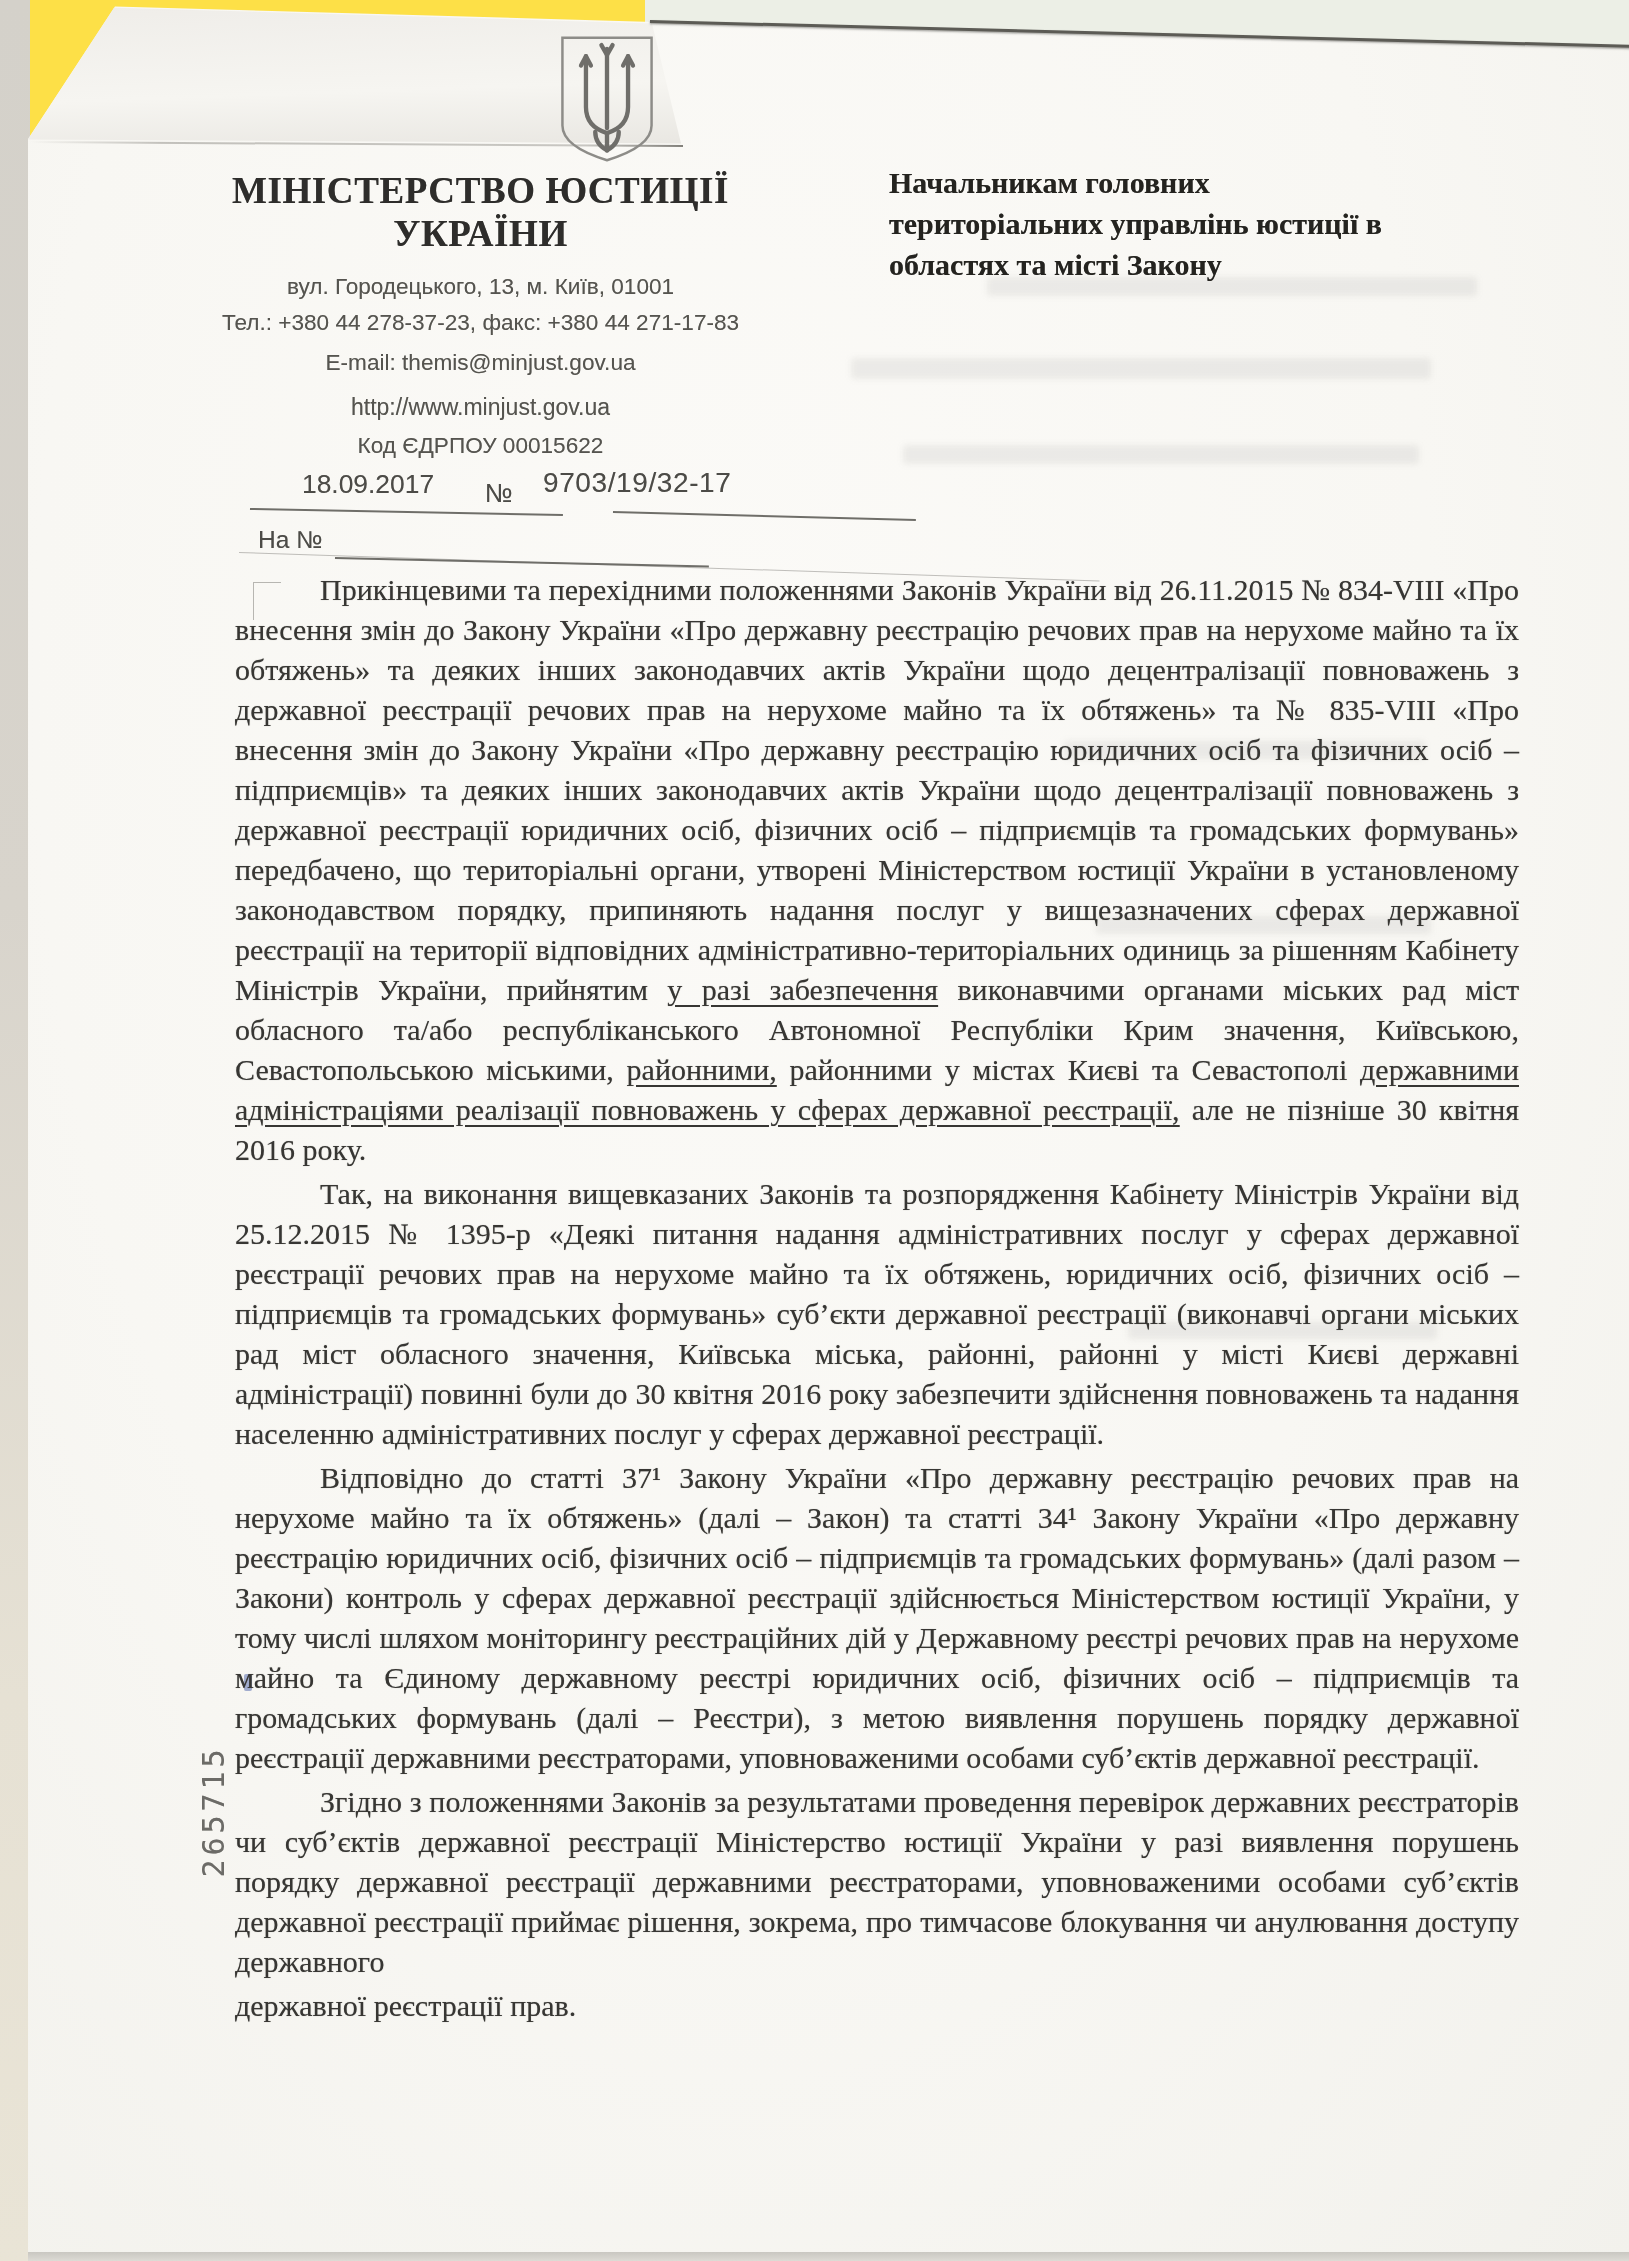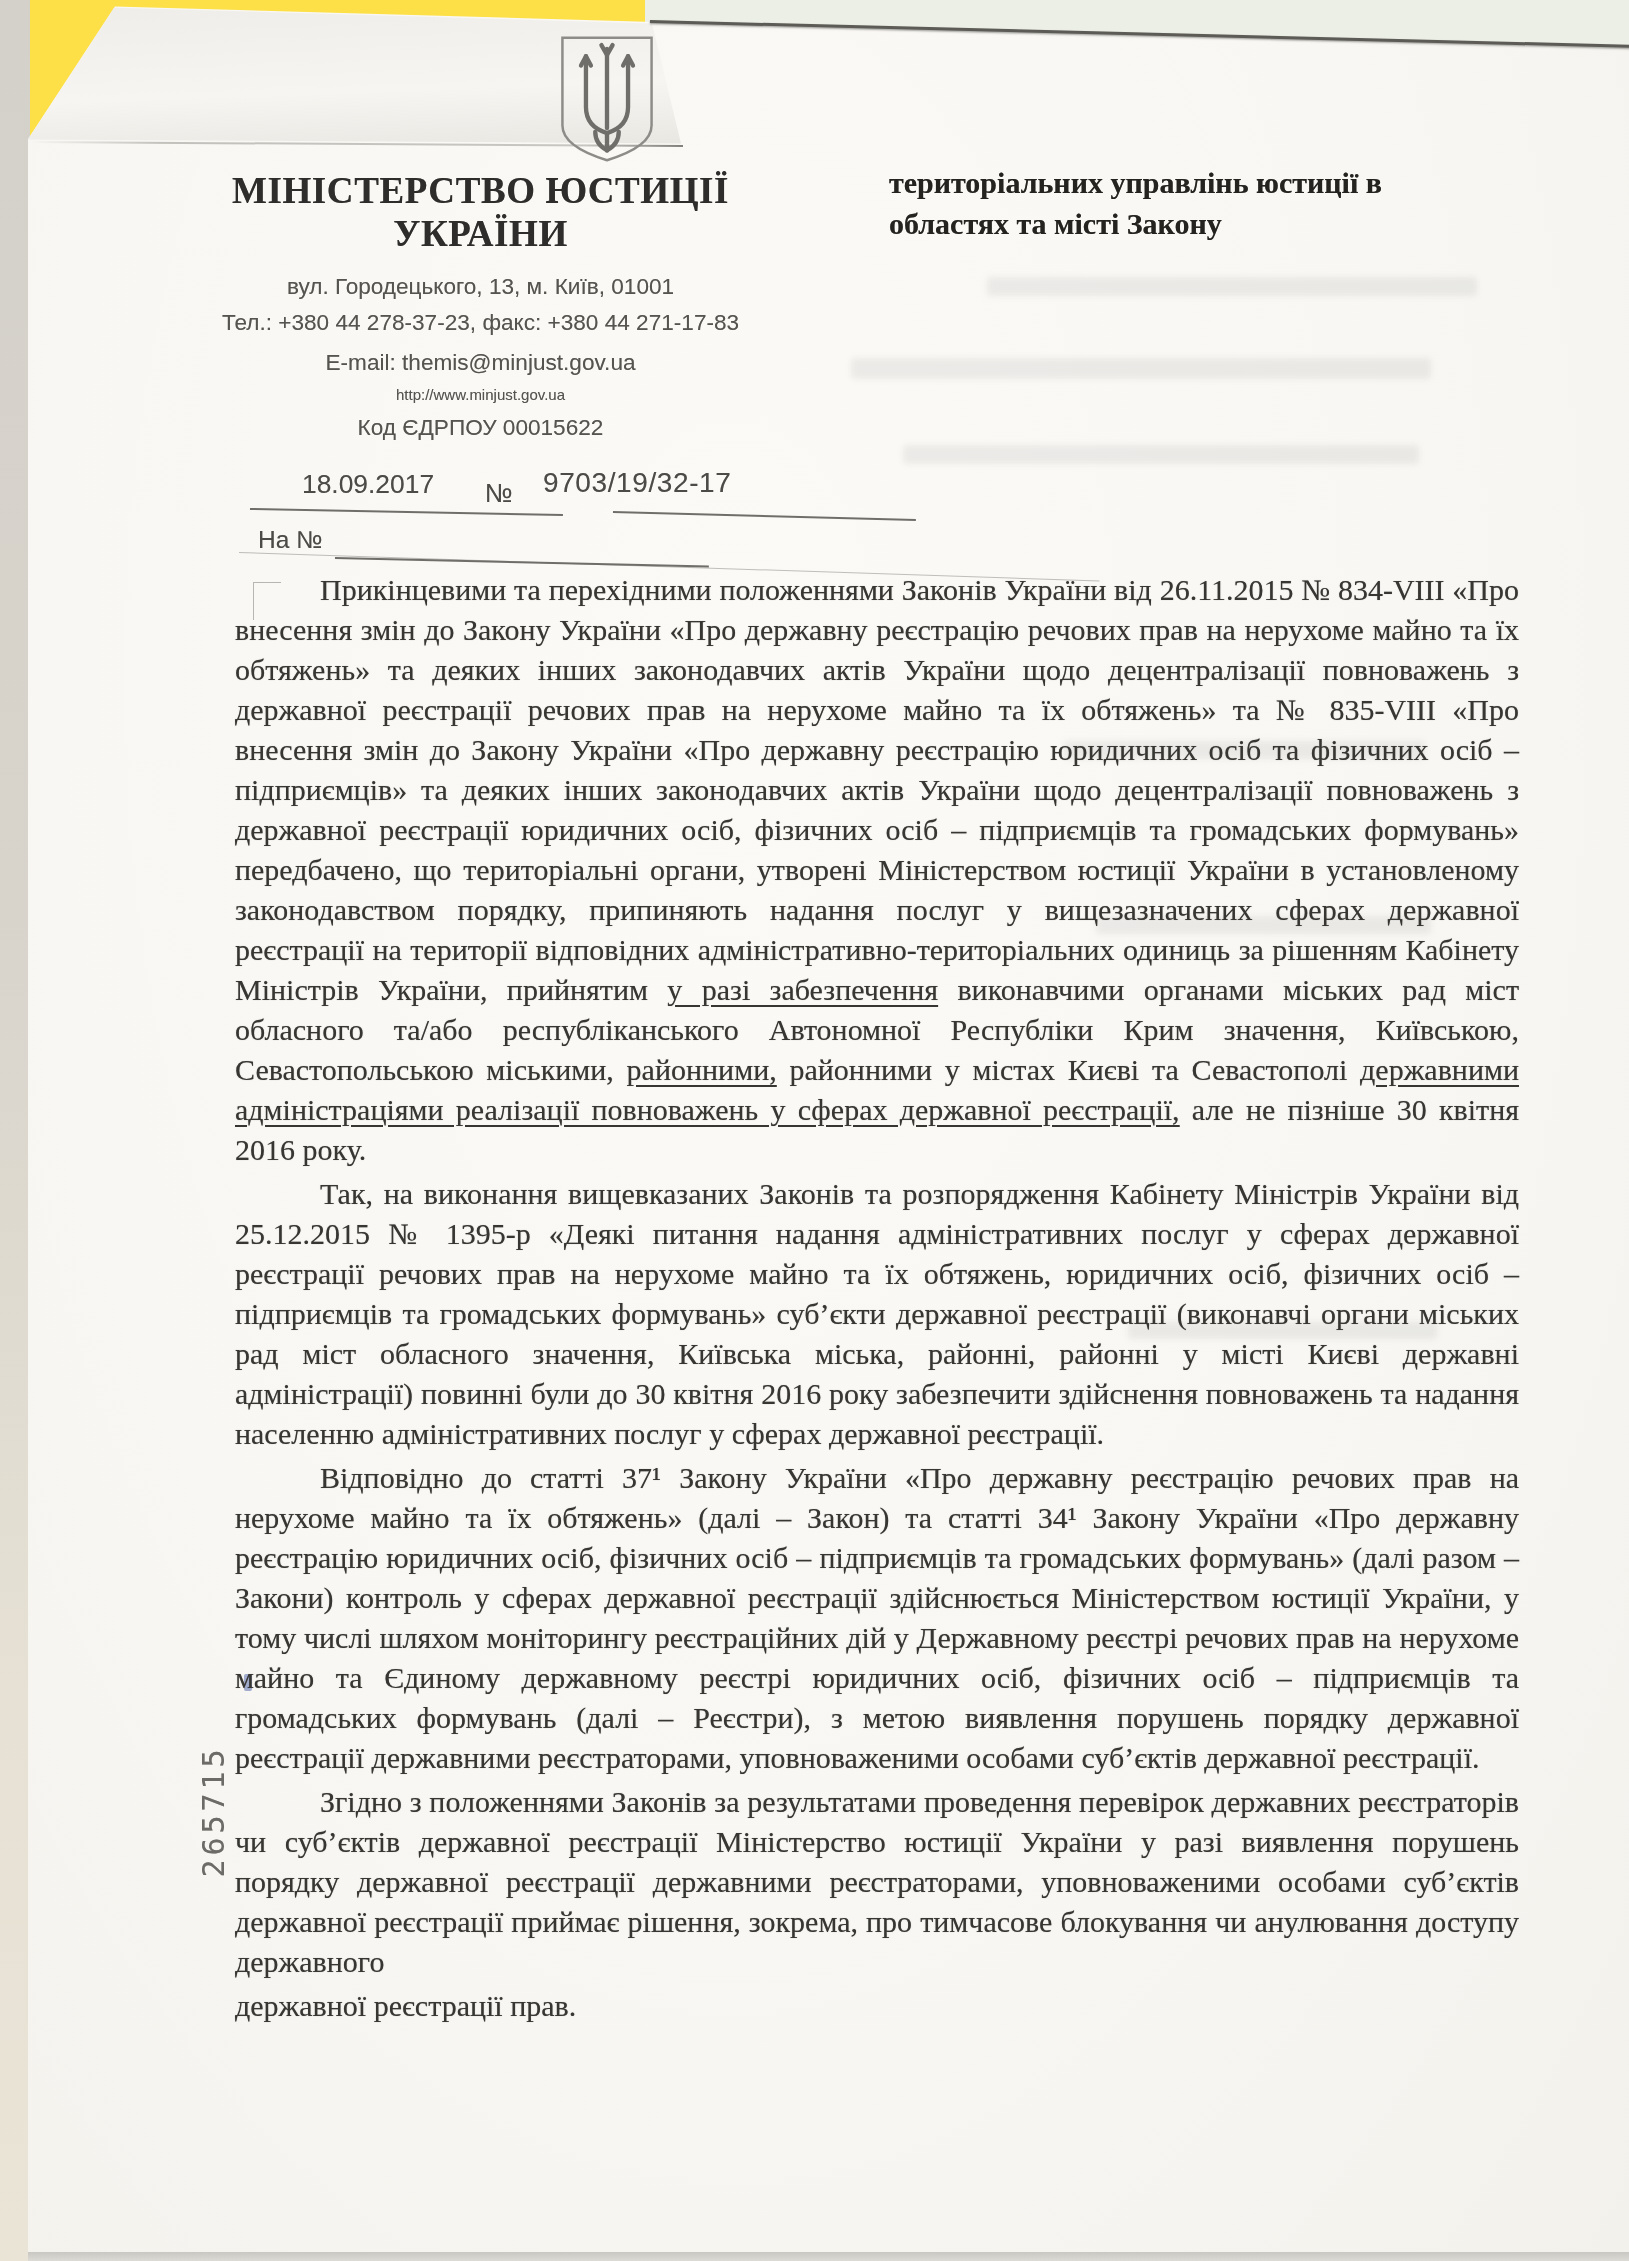--- a/index.html
+++ b/index.html
@@ -64,21 +64,21 @@
     font-size:37px;line-height:43px;letter-spacing:0.6px;
     text-shadow:0 0 0.6px rgba(45,45,43,.55);
   }
   .contact{
     font-family:"Liberation Sans",sans-serif;color:#55544f;
     text-shadow:0 0 0.6px rgba(85,84,79,.4);
   }
   .addr{font-size:22.6px;margin-top:19.3px;}
   .tel{font-size:22.6px;margin-top:10px;margin-left:-74px;width:683px;}
   .eml{font-size:22.6px;margin-top:13.5px;}
-  .web{font-size:15px;margin-top:10px;}
+  .web{font-size:23px;margin-top:18px;}
   .kod{font-size:22.6px;margin-top:12.3px;}
   .recipient{
     position:absolute;left:889px;top:162px;width:567px;
     font-family:"Liberation Serif",serif;font-weight:bold;
     font-size:30px;line-height:41px;color:#24231f;
     text-shadow:0 0 0.6px rgba(36,35,31,.5);
   }
   
   .ref{font-family:"Liberation Sans",sans-serif;color:#4c4b47;text-shadow:0 0 0.6px rgba(76,75,71,.4);}
   .ref-date{position:absolute;left:302px;top:469px;font-size:26.4px;}
@@ -164,20 +164,21 @@
     <div class="org-title">МІНІСТЕРСТВО ЮСТИЦІЇ</div>
     <div class="org-title">УКРАЇНИ</div>
     <div class="contact addr">вул. Городецького, 13, м. Київ, 01001</div>
     <div class="contact tel">Тел.: +380 44 278-37-23, факс: +380 44 271-17-83</div>
     <div class="contact eml">E-mail: themis@minjust.gov.ua</div>
     <div class="contact web">http://www.minjust.gov.ua</div>
     <div class="contact kod">Код ЄДРПОУ 00015622</div>
   </div>
 
   <div class="recipient">
+    <div>Начальникам головних</div>
     <div>територіальних управлінь юстиції в</div>
     <div>областях та місті Закону</div>
   </div>
 
   <div class="ref ref-date">18.09.2017</div>
   <div class="ref ref-no-label">№</div>
   <div class="ref ref-number">9703/19/32-17</div>
   <div class="uline ul-date"></div>
   <div class="uline ul-number"></div>
   <div class="ref ref-na">На №</div>

